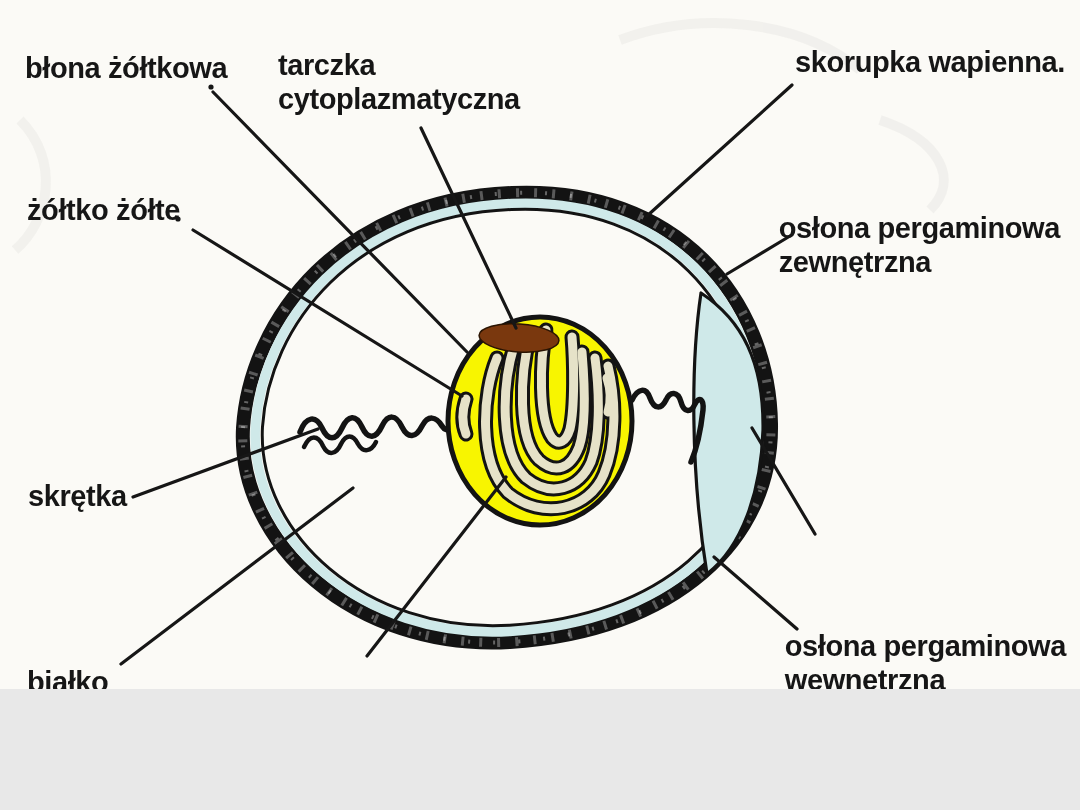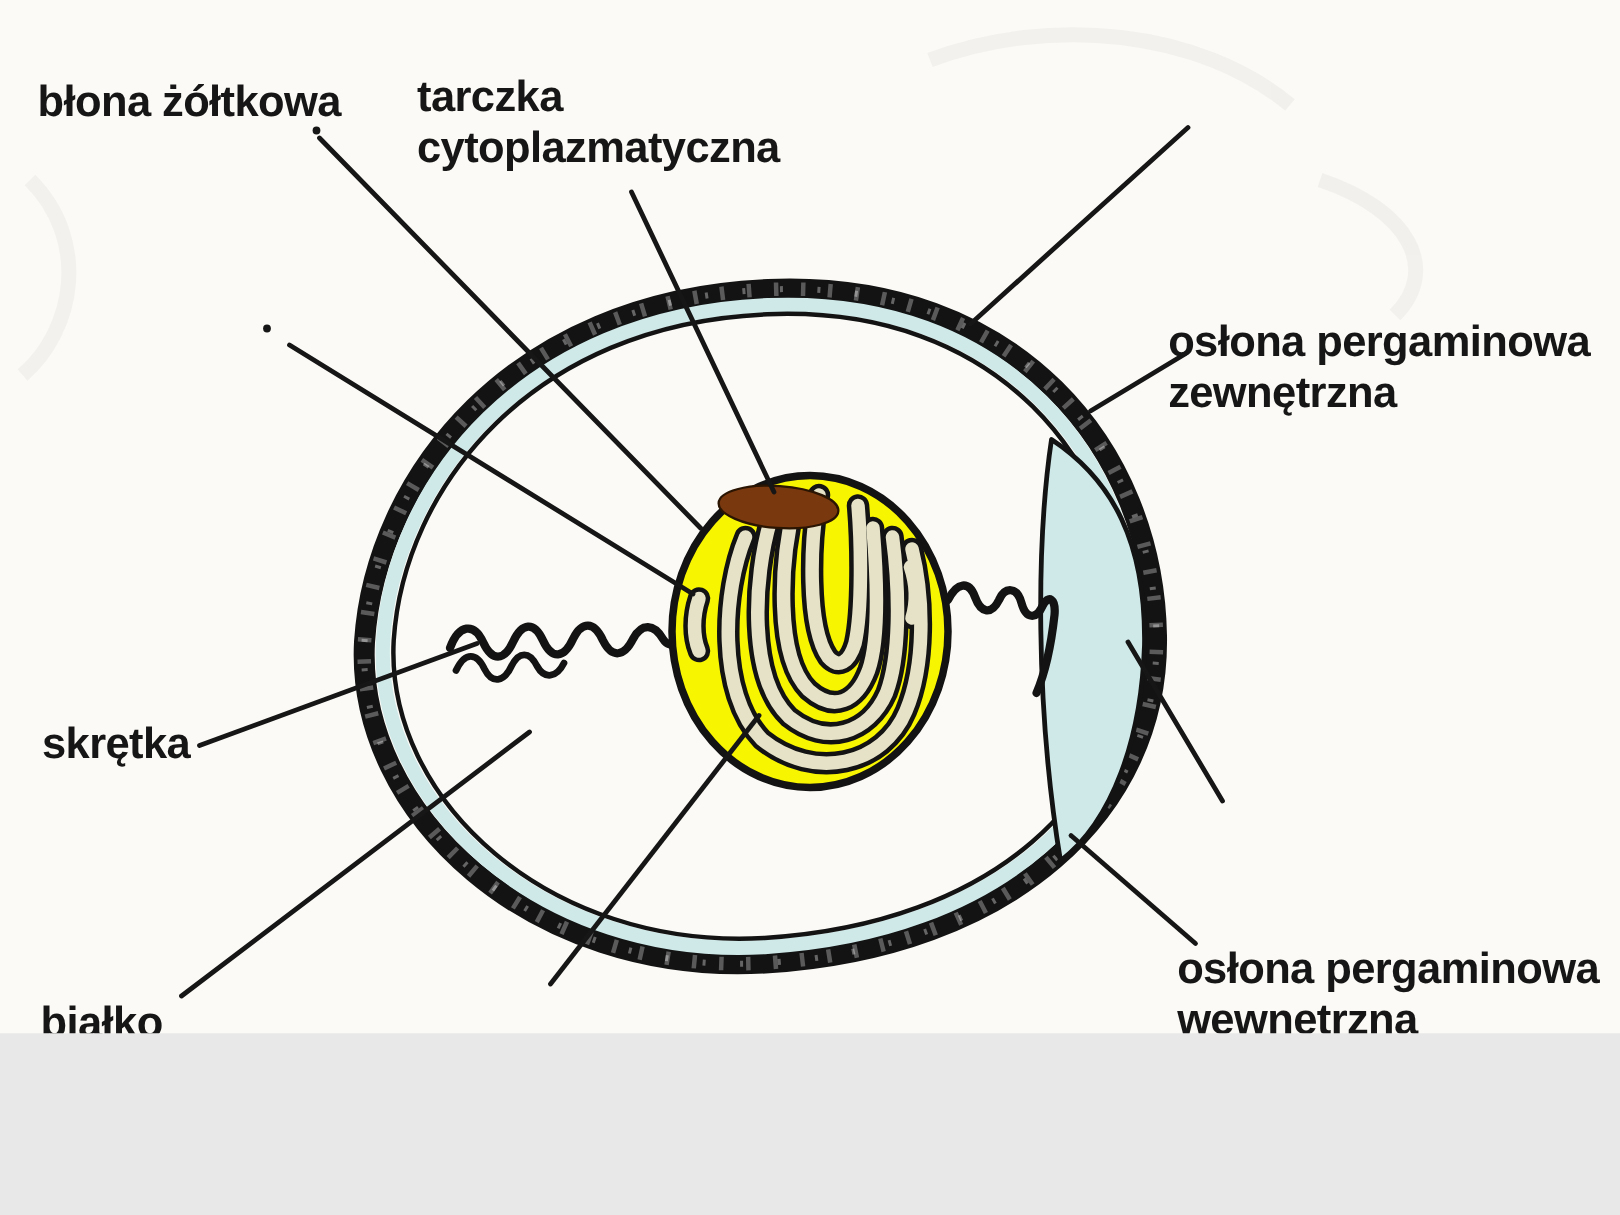--- a/index.html
+++ b/index.html
@@ -92,19 +92,21 @@
       <line x1="367" y1="656" x2="506" y2="477"></line>
       <line x1="797" y1="629" x2="714" y2="557"></line>
       <circle cx="211" cy="87" r="2.6" fill="#161616" stroke="none"></circle>
       <circle cx="178" cy="219" r="2.6" fill="#161616" stroke="none"></circle>
     </g>
   </svg>
 
   <div class="lbl" style="left:25px;top:52px">błona żółtkowa</div>
   <div class="lbl" style="left:278px;top:49px">tarczka
 cytoplazmatyczna</div>
+  <div class="lbl" style="left:795px;top:46px">skorupka wapienna.</div>
+  <div class="lbl" style="left:27px;top:194px">żółtko żółte</div>
   <div class="lbl right" style="right:20px;top:212px">osłona pergaminowa
 zewnętrzna</div>
   <div class="lbl" style="left:28px;top:480px">skrętka</div>
   <div class="lbl" style="left:27px;top:666px">białko</div>
   <div class="lbl right" style="right:14px;top:630px">osłona pergaminowa
 wewnętrzna</div>
 </div>
 
 </body></html>

